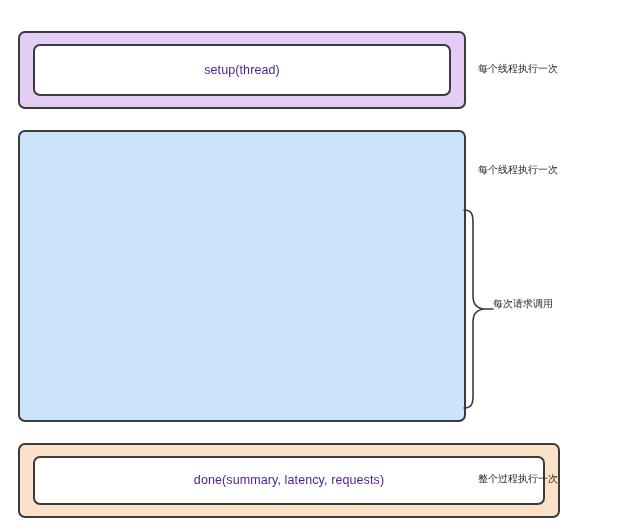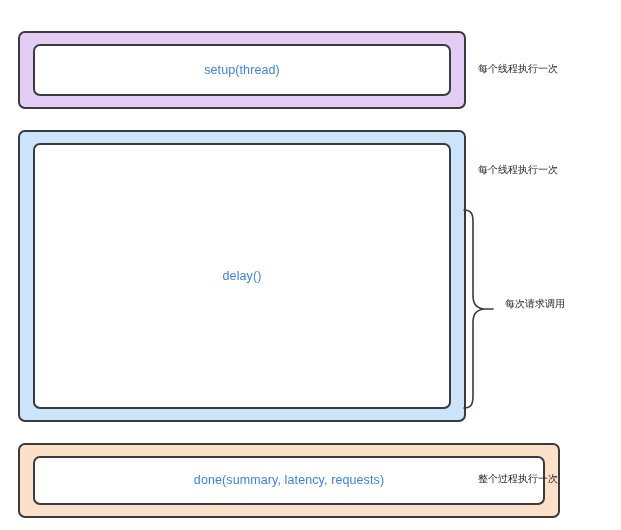--- a/index.html
+++ b/index.html
@@ -65,39 +65,39 @@
     display: flex;
     align-items: center;
     justify-content: center;
     min-height: 0;
   }
   .step.dashed {
     border-style: dashed;
   }
   .step-label {
     font-size: 12.5px;
-    color: #3b82f6;
+    color: #4c1d95;
     line-height: 1;
     letter-spacing: 0.1px;
     white-space: nowrap;
     user-select: none;
   }
 
   
   .annotation {
     position: absolute;
     font-size: 10px;
     color: #1f1f23;
     line-height: 1;
     white-space: nowrap;
     user-select: none;
   }
   .annotation.setup-note { left: 478px; top: 64px; }
   .annotation.init-note  { left: 478px; top: 165px; }
-  .annotation.brace-note { left: 505px; top: 299px; }
+  .annotation.brace-note { left: 493px; top: 299px; }
   .annotation.done-note  { left: 478px; top: 474px; text-align: center; }
 
   
   .brace {
     position: absolute;
     left: 462px;
     top: 208px;
     width: 32px;
     height: 202px;
     overflow: visible;
@@ -115,23 +115,20 @@
 
 <div id="diagram">
 
   <div class="group setup-group">
     <div class="step">
       <span class="step-label">setup(thread)</span>
     </div>
   </div>
 
   <div class="group request-group">
-    <div class="step">
-      <span class="step-label">delay()</span>
-    </div>
   </div>
 
   <div class="group done-group">
     <div class="step">
       <span class="step-label">done(summary, latency, requests)</span>
     </div>
   </div>
 
   <svg class="brace" viewBox="0 0 32 202" width="32" height="202" aria-hidden="true">
     <path d="M 2 2

